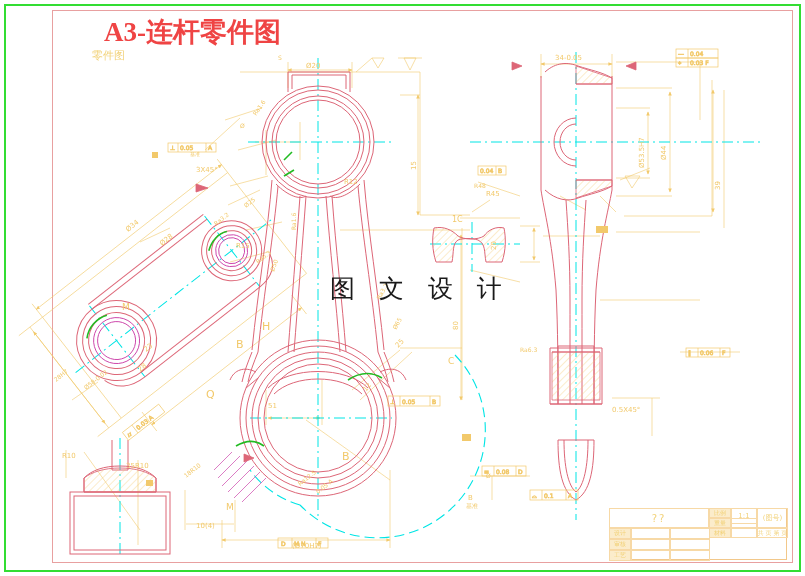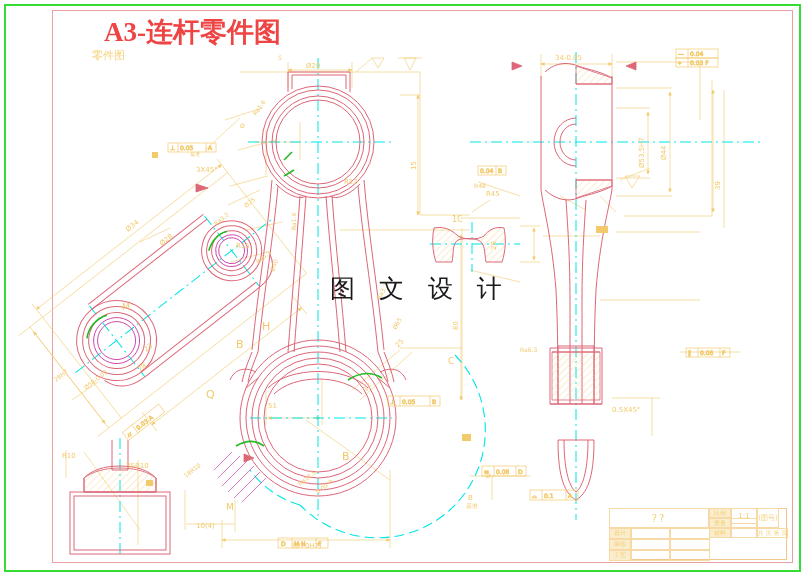--- a/index.html
+++ b/index.html
@@ -541,21 +541,21 @@
 
     <div class="tb-cell tb-yellowfill" style="left:99px; top:-1px; width:22px; height:10px;">比例</div>
     <div class="tb-cell" style="left:121px; top:-1px; width:26px; height:16px; font-size:7px;">1:1</div>
 
     <div class="tb-cell tb-yellowfill" style="left:99px; top:9px; width:22px; height:10px;">重量</div>
     <div class="tb-cell" style="left:121px; top:9px; width:26px; height:10px;"></div>
 
     <div class="tb-cell tb-yellowfill" style="left:99px; top:19px; width:22px; height:10px;">材料</div>
     <div class="tb-cell" style="left:121px; top:19px; width:26px; height:10px;"></div>
 
-    <div class="tb-cell" style="left:147px; top:-1px; width:22px; height:20px; font-size:7px;">(图号)</div>
+    <div class="tb-cell" style="left:147px; top:-1px; width:31px; height:20px; font-size:7px;">(图号)</div>
     <div class="tb-cell" style="left:147px; top:19px; width:31px; height:10px; font-size:6px;">共 页 第 页</div>
 
     <div class="tb-cell tb-yellowfill" style="left:-1px; top:19px; width:22px; height:11px;">设计</div>
     <div class="tb-cell" style="left:21px; top:19px; width:39px; height:11px;"></div>
     <div class="tb-cell" style="left:60px; top:19px; width:40px; height:11px;"></div>
 
     <div class="tb-cell tb-yellowfill" style="left:-1px; top:30px; width:22px; height:11px;">审核</div>
     <div class="tb-cell" style="left:21px; top:30px; width:39px; height:11px;"></div>
     <div class="tb-cell" style="left:60px; top:30px; width:40px; height:11px;"></div>
 

